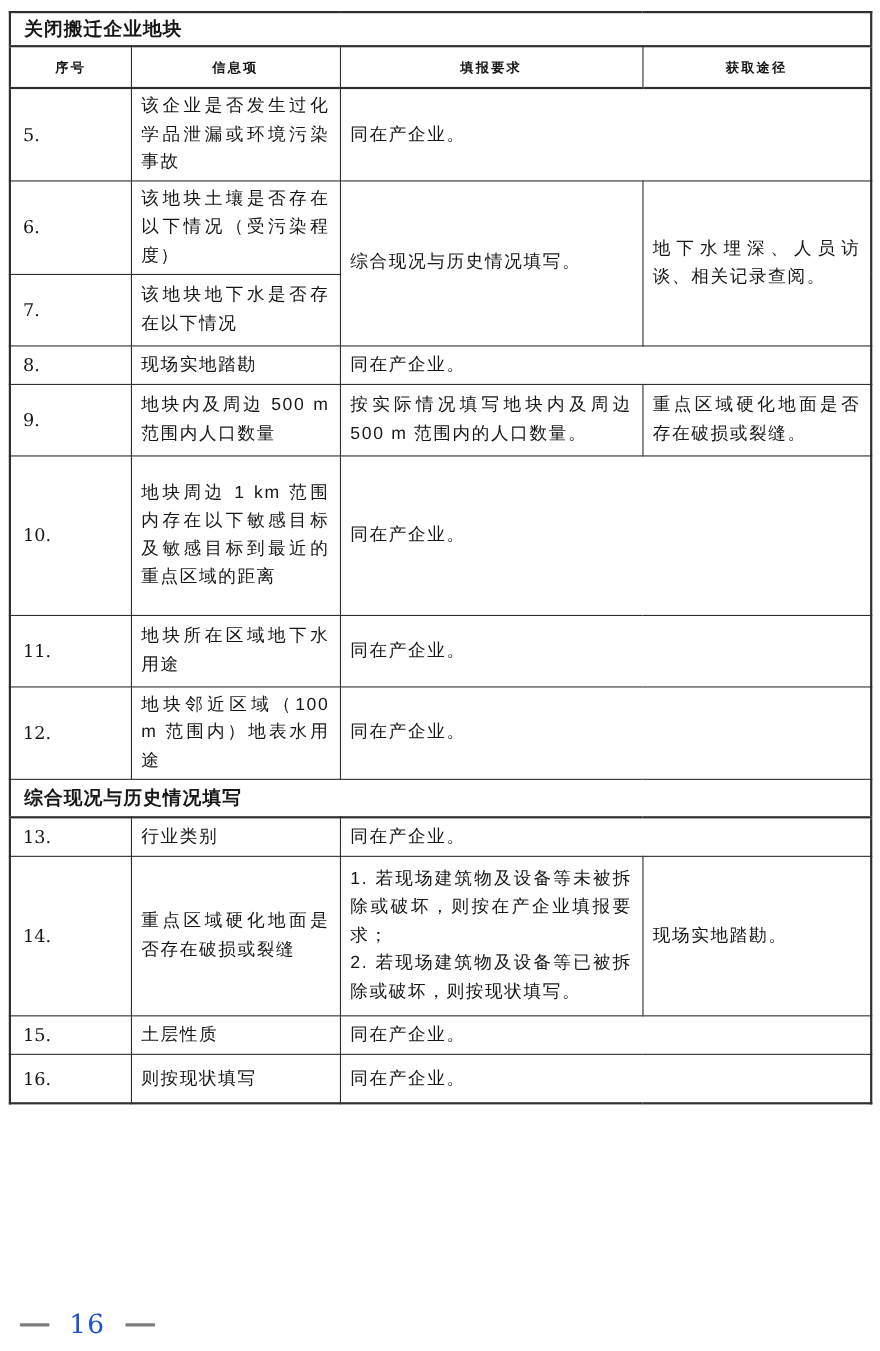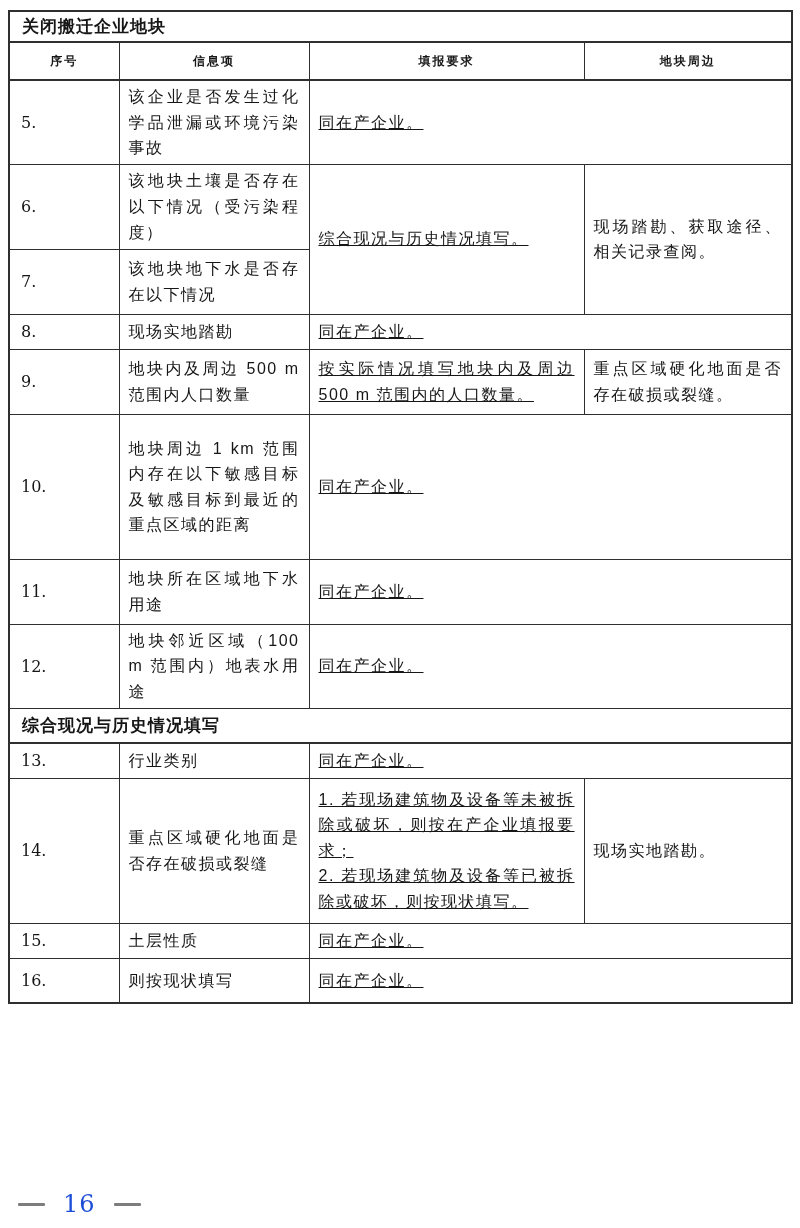--- a/index.html
+++ b/index.html
@@ -44,21 +44,21 @@
   td.c-no {
     font-family: "DejaVu Serif", "Liberation Serif", serif;
     font-size: 16px;
     padding-left: 11px;
   }
   td.c-item, td.c-req, td.c-src {
     letter-spacing: 1.5px;
     line-height: 1.6;
     text-align: justify;
   }
-  td.c-req { white-space: pre-line; text-decoration: underline; }
+  td.c-req { white-space: pre-line; }
   .page-footer {
     position: absolute;
     left: 18px;
     top: 1190px;
     display: flex;
     align-items: center;
     gap: 18px;
     font-family: "DejaVu Serif", "Liberation Serif", serif;
   }
   .page-footer .dash {
@@ -87,34 +87,34 @@
       <col style="width:208px">
     </colgroup>
     <tbody>
       <tr class="section-row" style="height:30px">
         <td colspan="4">关闭搬迁企业地块</td>
       </tr>
       <tr class="header-row" style="height:38px">
         <th>序号</th>
         <th>信息项</th>
         <th>填报要求</th>
-        <th>地块周边</th>
+        <th>获取途径</th>
       </tr>
 
       <tr style="height:82px">
         <td class="c-no">5.</td>
         <td class="c-item">该企业是否发生过化学品泄漏或环境污染事故</td>
         <td class="c-req" colspan="2">同在产企业。</td>
       </tr>
 
       <tr style="height:85px">
         <td class="c-no">6.</td>
         <td class="c-item">该地块土壤是否存在以下情况（受污染程度）</td>
         <td class="c-req" rowspan="2">综合现况与历史情况填写。</td>
-        <td class="c-src" rowspan="2">现场踏勘、获取途径、相关记录查阅。</td>
+        <td class="c-src" rowspan="2">地下水埋深、人员访谈、相关记录查阅。</td>
       </tr>
       <tr style="height:65px">
         <td class="c-no">7.</td>
         <td class="c-item">该地块地下水是否存在以下情况</td>
       </tr>
 
       <tr style="height:35px">
         <td class="c-no">8.</td>
         <td class="c-item">现场实地踏勘</td>
         <td class="c-req" colspan="2">同在产企业。</td>

